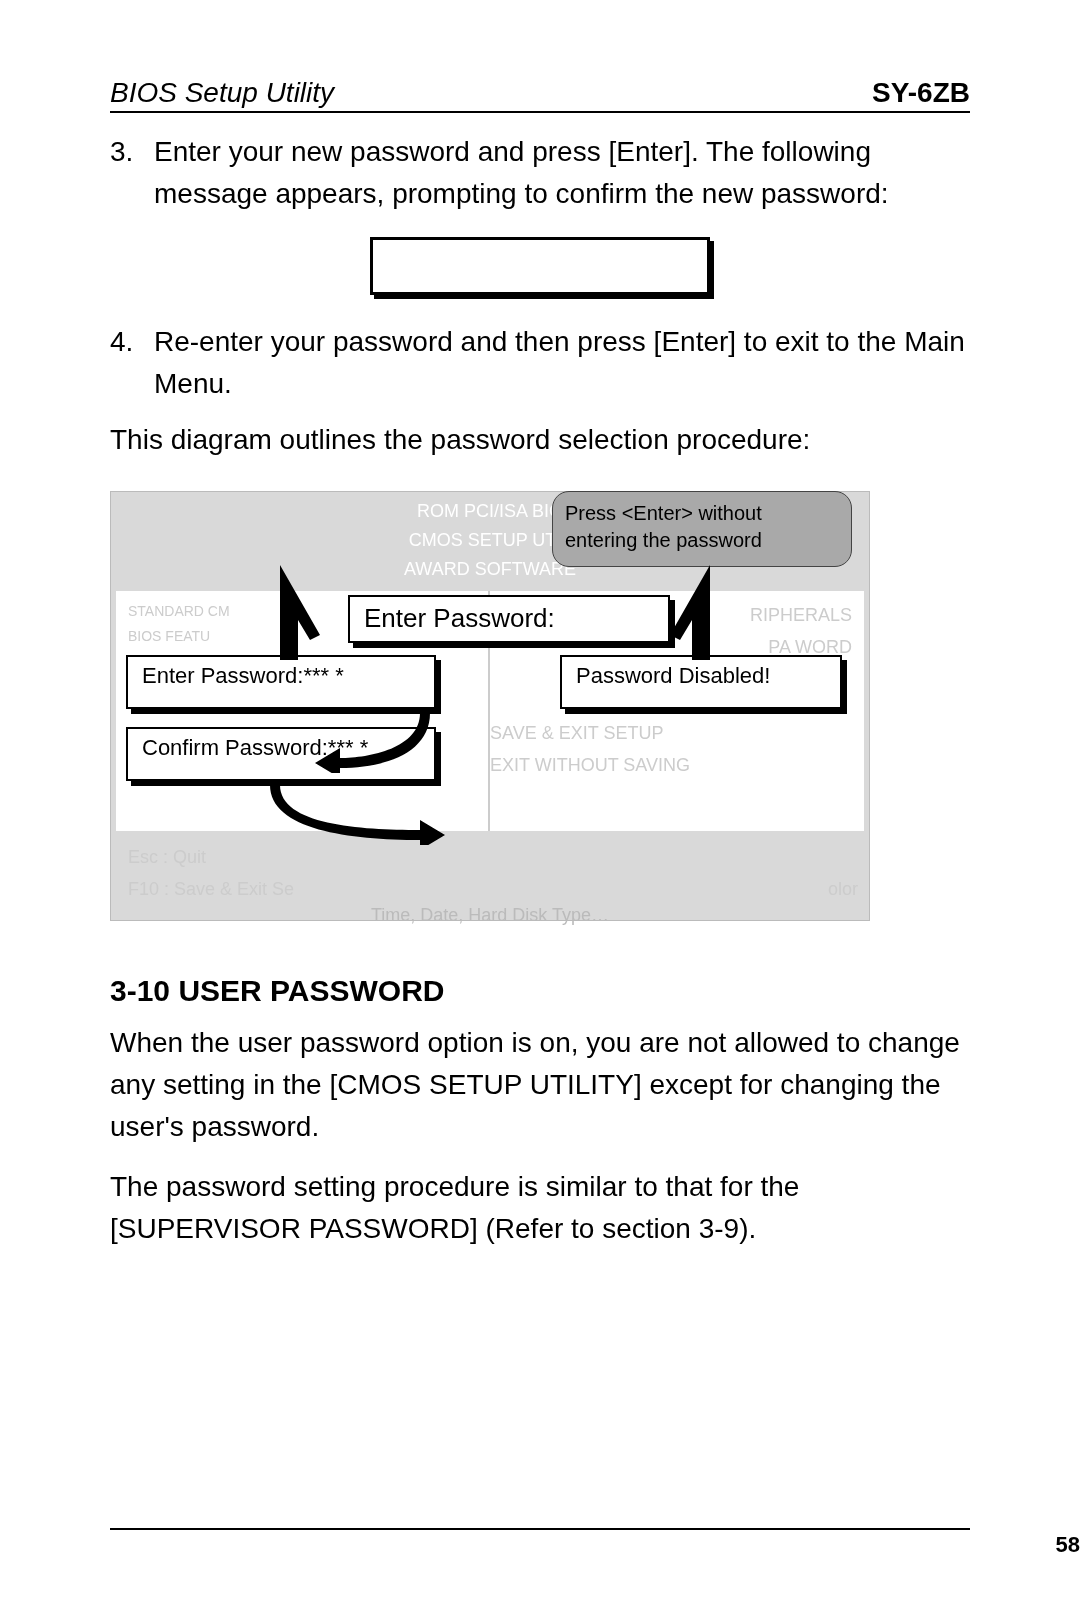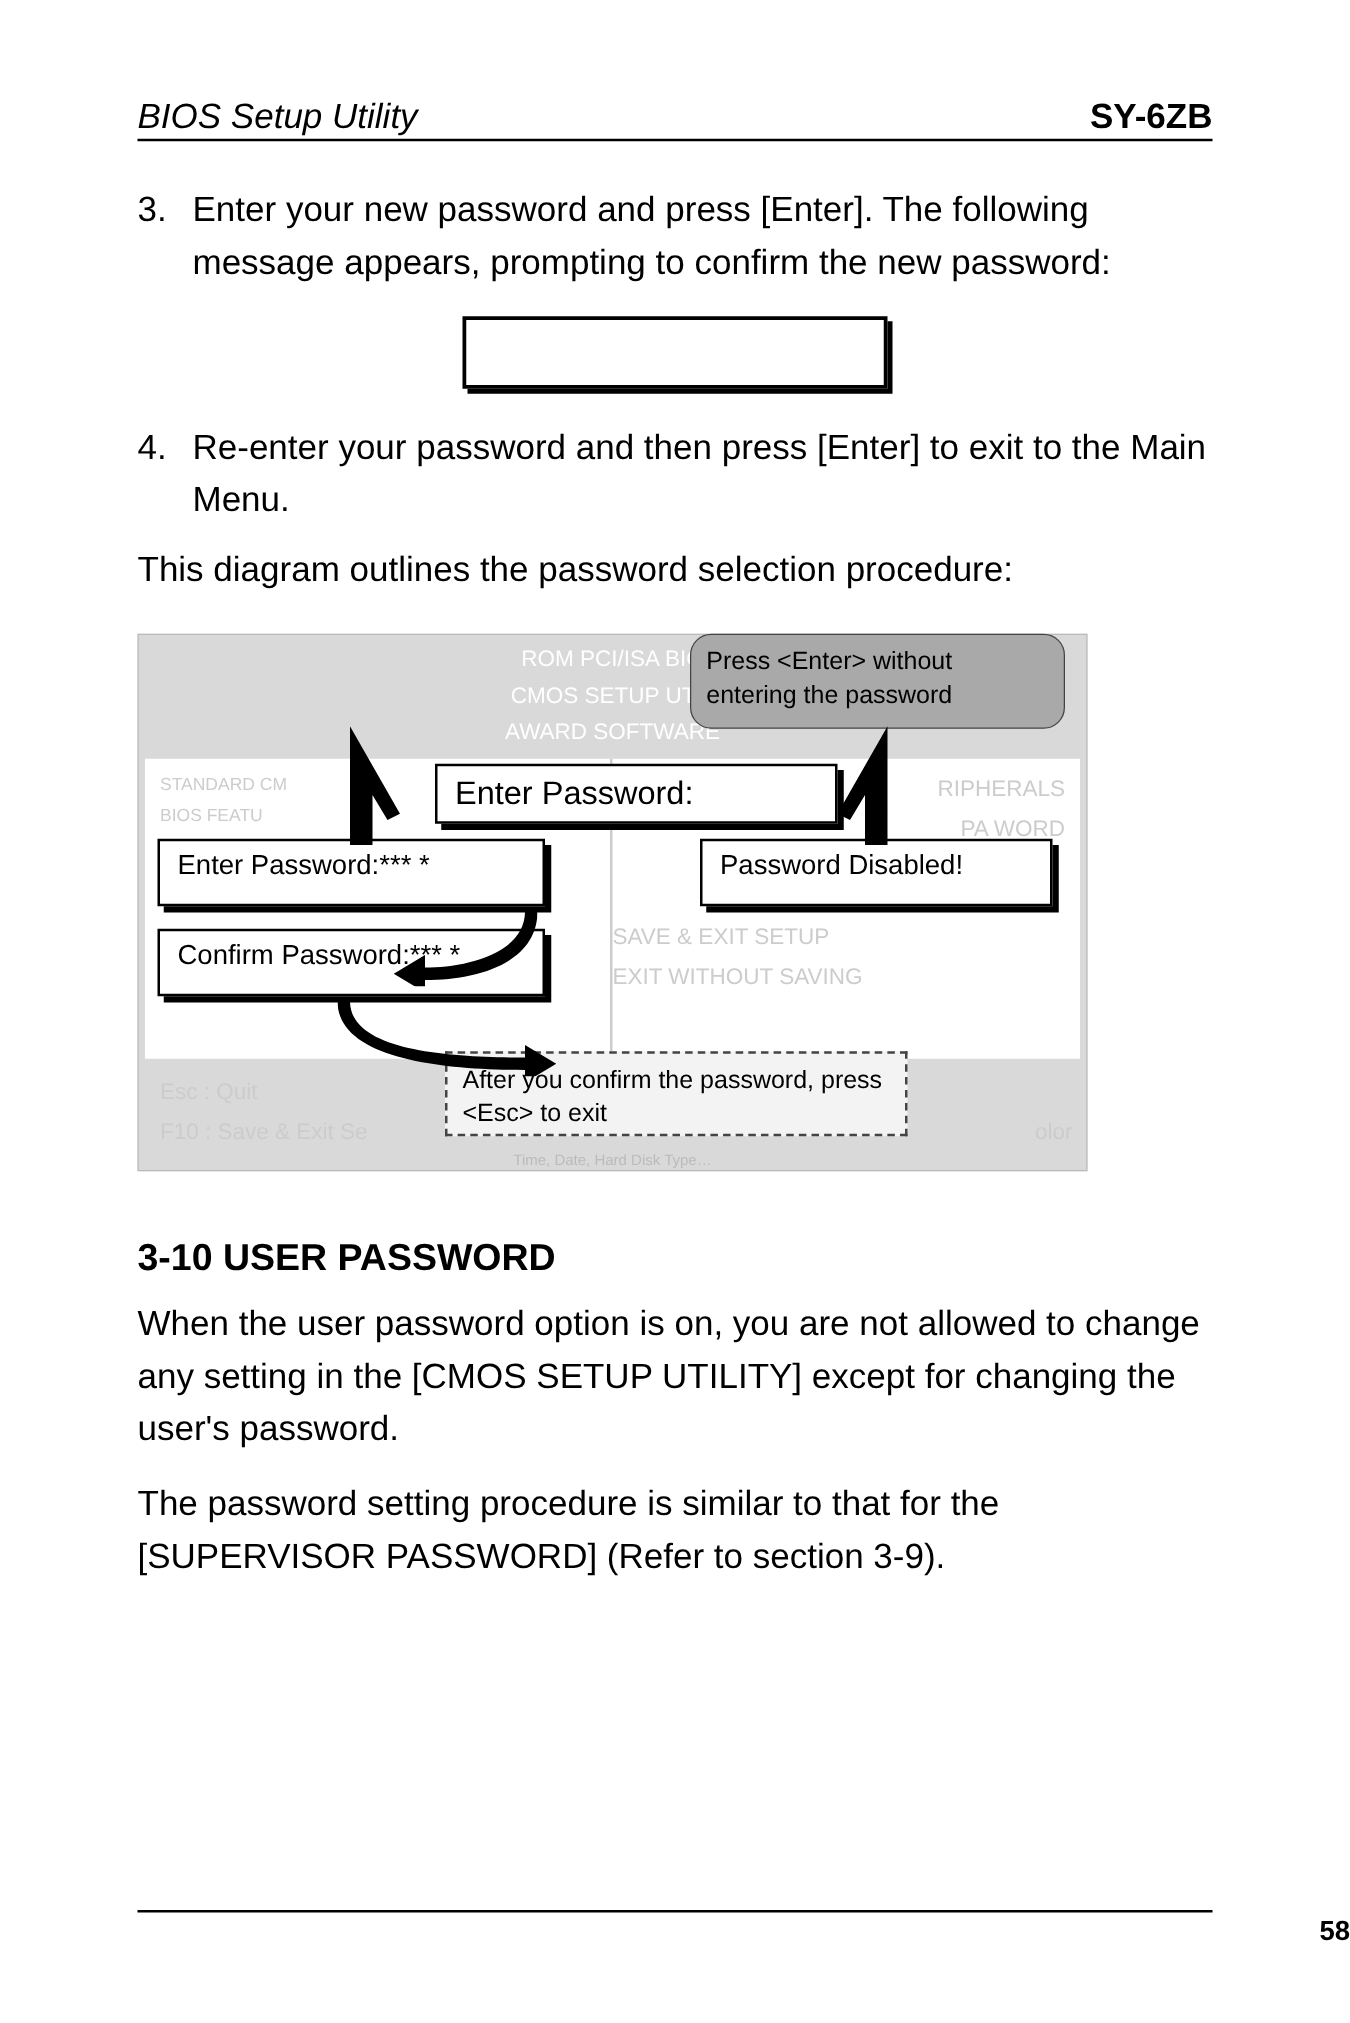--- a/index.html
+++ b/index.html
@@ -1,39 +1,39 @@
 <!DOCTYPE html>
 <html><head>
 <meta charset="utf-8">
 <style>
   * { box-sizing: border-box; margin: 0; padding: 0; }
   html, body { width: 1080px; height: 1618px; background: #fff; font-family: Arial, Helvetica, sans-serif; color: #000; }
   .page { position: relative; width: 1080px; height: 1618px; padding: 77px 110px 60px 110px; }
-  .header-row { display: flex; justify-content: space-between; align-items: center; border-bottom: 2px solid #000; padding-bottom: 2px; margin-bottom: 34px; }
+  .header-row { display: flex; justify-content: space-between; align-items: center; border-bottom: 2px solid #000; padding-bottom: 2px; margin-bottom: 18px; }
   .header-left { font-style: italic; font-size: 28px; font-family: Arial, Helvetica, sans-serif; }
   .header-right { font-weight: bold; font-size: 28px; font-family: Arial, Helvetica, sans-serif; }
   .body-text { font-size: 28px; line-height: 1.5; }
   .list-row { display: flex; margin-bottom: 6px; }
   .list-num { width: 44px; flex: 0 0 44px; }
   .list-content { flex: 1; }
   .empty-box { margin: 22px auto 26px auto; width: 340px; height: 58px; border: 3px solid #000; box-shadow: 4px 4px 0 #000; background: #fff; }
   .para { margin: 14px 0 18px 0; font-size: 28px; line-height: 1.5; }
 
   
   .diagram { position: relative; width: 760px; height: 455px; margin: 6px 0 40px 0; }
   .bios-bg { position: absolute; left: 0; top: 12px; width: 760px; height: 430px; background: #d9d9d9; border: 1px solid #bbb; }
   .bios-header { position: absolute; left: 0; top: 18px; width: 100%; text-align: center; color: #fff; font-size: 18px; line-height: 1.6; }
   .bios-inner-white { position: absolute; left: 6px; top: 112px; width: 748px; height: 240px; background: #fff; }
   .bios-vline { position: absolute; left: 378px; top: 112px; width: 2px; height: 240px; background: #ccc; }
   .col-left-text { position: absolute; left: 18px; top: 120px; color: #ccc; font-size: 14px; line-height: 1.8; white-space: nowrap; }
   .col-right-text { position: absolute; right: 18px; top: 120px; color: #ccc; font-size: 18px; line-height: 1.8; text-align: right; white-space: nowrap; }
   .col-right-mid { position: absolute; left: 380px; top: 238px; color: #ccc; font-size: 18px; line-height: 1.8; white-space: nowrap; }
   .bios-footer-grey-left { position: absolute; left: 18px; top: 362px; color: #ccc; font-size: 18px; line-height: 1.8; white-space: nowrap; }
   .bios-footer-grey-right { position: absolute; right: 12px; top: 362px; color: #ccc; font-size: 18px; line-height: 1.8; white-space: nowrap; text-align: right; }
-  .bios-footer-time { position: absolute; left: 0; top: 426px; width: 100%; text-align: center; color: #bbb; font-size: 12px; }
+  .bios-footer-time { position: absolute; left: 0; top: 426px; width: 100%; text-align: center; color: #bbb; font-size: 18px; }
 
   .callout-grey { position: absolute; background: #a9a9a9; border: 1px solid #444; padding: 8px 12px; font-size: 20px; line-height: 1.35; }
   .dashed { border: 2px dashed #444; background: #f3f3f3; }
   .callout-tl { left: 6px; top: 12px; width: 256px; height: 76px; }
   .callout-tr { left: 442px; top: 12px; width: 300px; height: 76px; border-radius: 17px; }
 
   .popup { position: absolute; background: #fff; border: 2px solid #000; box-shadow: 5px 5px 0 #000; padding: 6px 14px; font-size: 22px; }
   .popup-enter-title { left: 238px; top: 116px; width: 322px; height: 48px; font-size: 26px; }
   .popup-enterpw { left: 16px; top: 176px; width: 310px; height: 54px; }
   .popup-confirm { left: 16px; top: 248px; width: 310px; height: 54px; }
@@ -108,21 +108,20 @@
     </div>
     <div class="bios-footer-time">Time, Date, Hard Disk Type…</div>
 
     <div class="callout-grey callout-tr">Press &lt;Enter&gt; without entering the password</div>
 
     <div class="popup popup-enter-title">Enter Password:</div>
     <div class="popup popup-enterpw">Enter Password:*** *</div>
     <div class="popup popup-disabled">Password Disabled!</div>
     <div class="popup popup-confirm">Confirm Password:*** *</div>
 
-    <div class="callout-grey dashed callout-esc">After you confirm the password, press &lt;Esc&gt; to exit</div>
 
     <svg class="arrow-svg" style="left:150px; top:86px;" width="80" height="100">
       <path d="M20 0 L60 70 L50 75 L38 55 L38 95 L20 95 Z" fill="#000"></path>
     </svg>
     <svg class="arrow-svg" style="left:540px; top:86px;" width="80" height="100">
       <path d="M60 0 L20 70 L30 75 L42 55 L42 95 L60 95 Z" fill="#000"></path>
     </svg>
     <svg class="arrow-svg" style="left:200px; top:224px;" width="120" height="70">
       <path d="M110 10 C110 45, 60 55, 30 55 L30 45 L5 60 L30 75 L30 65 C75 65, 120 50, 120 10 Z" fill="#000"></path>
     </svg>

